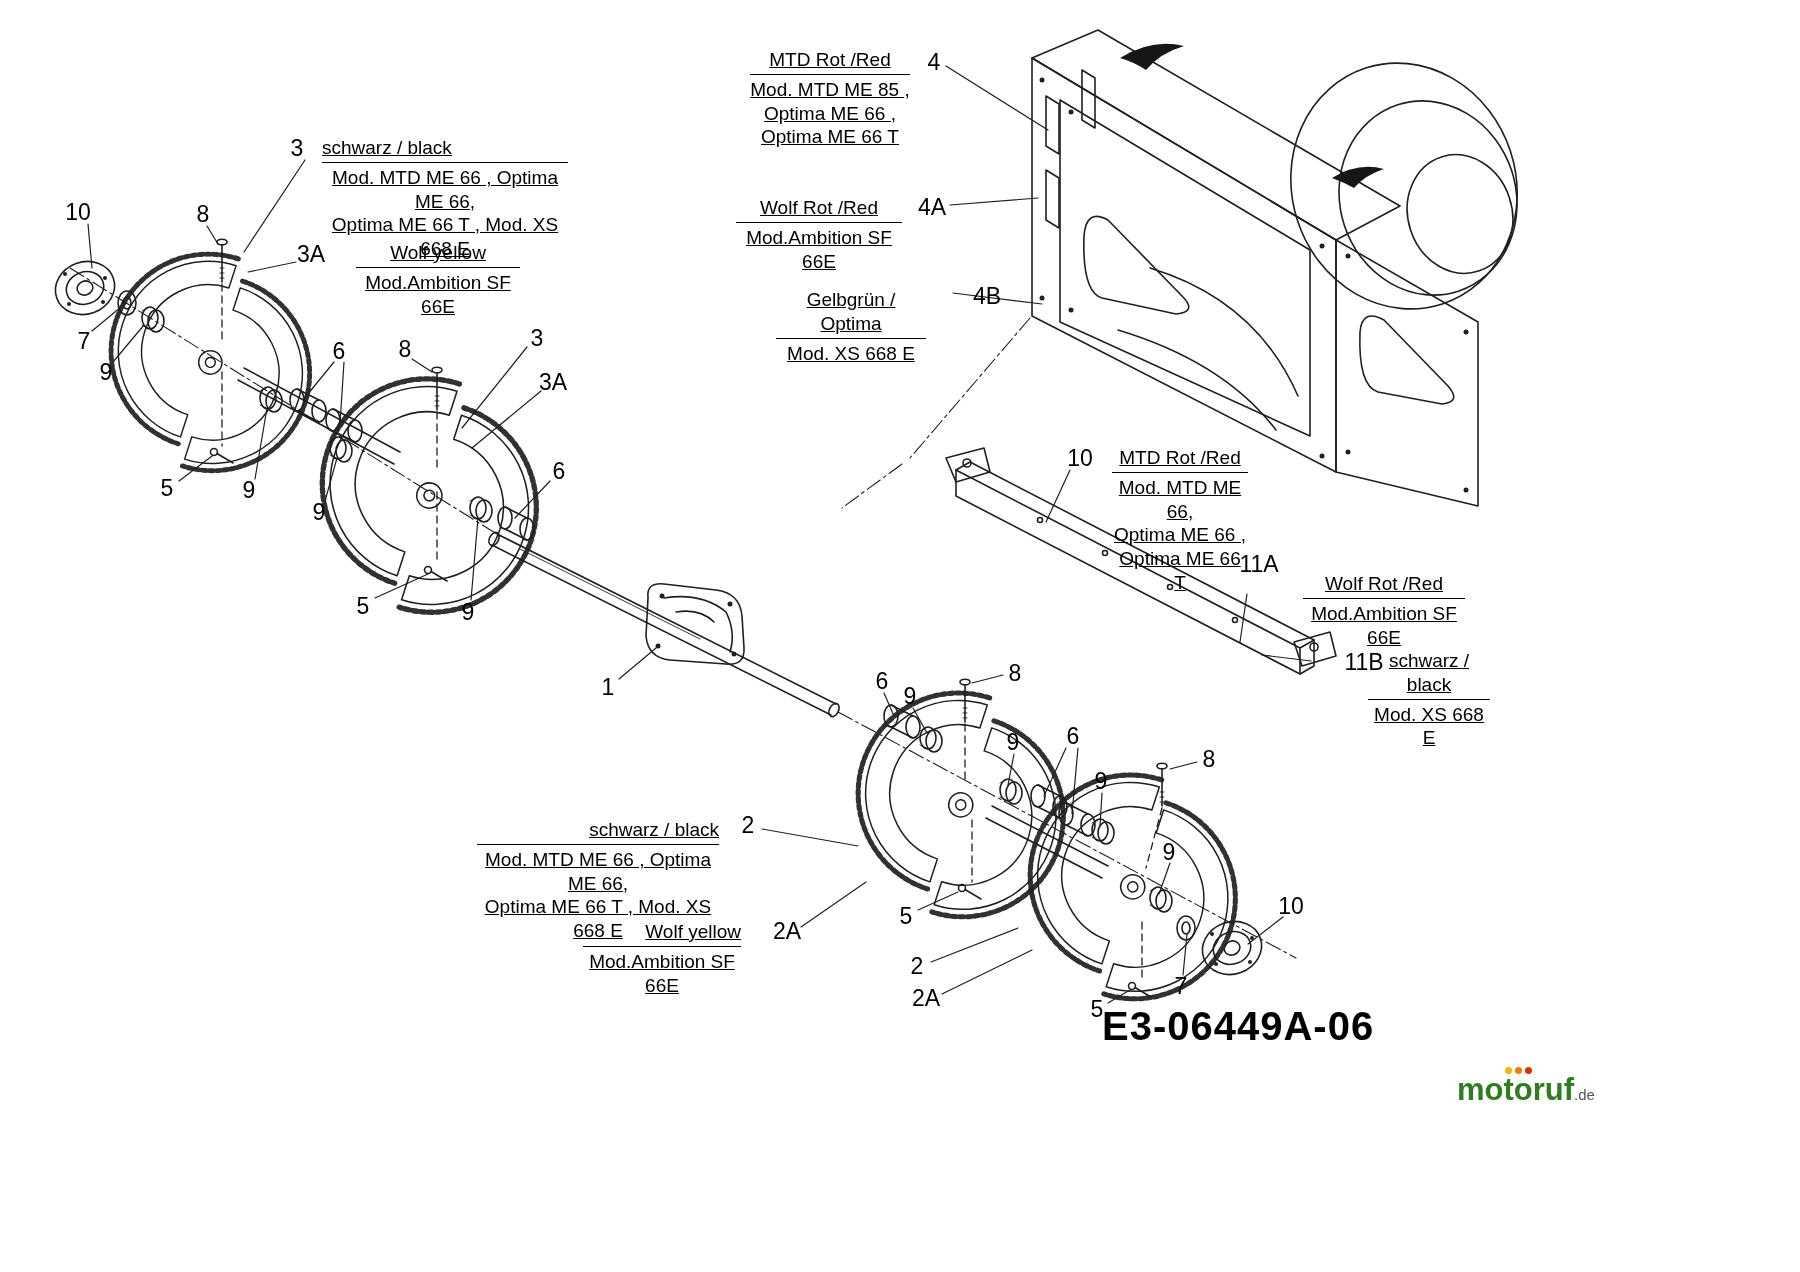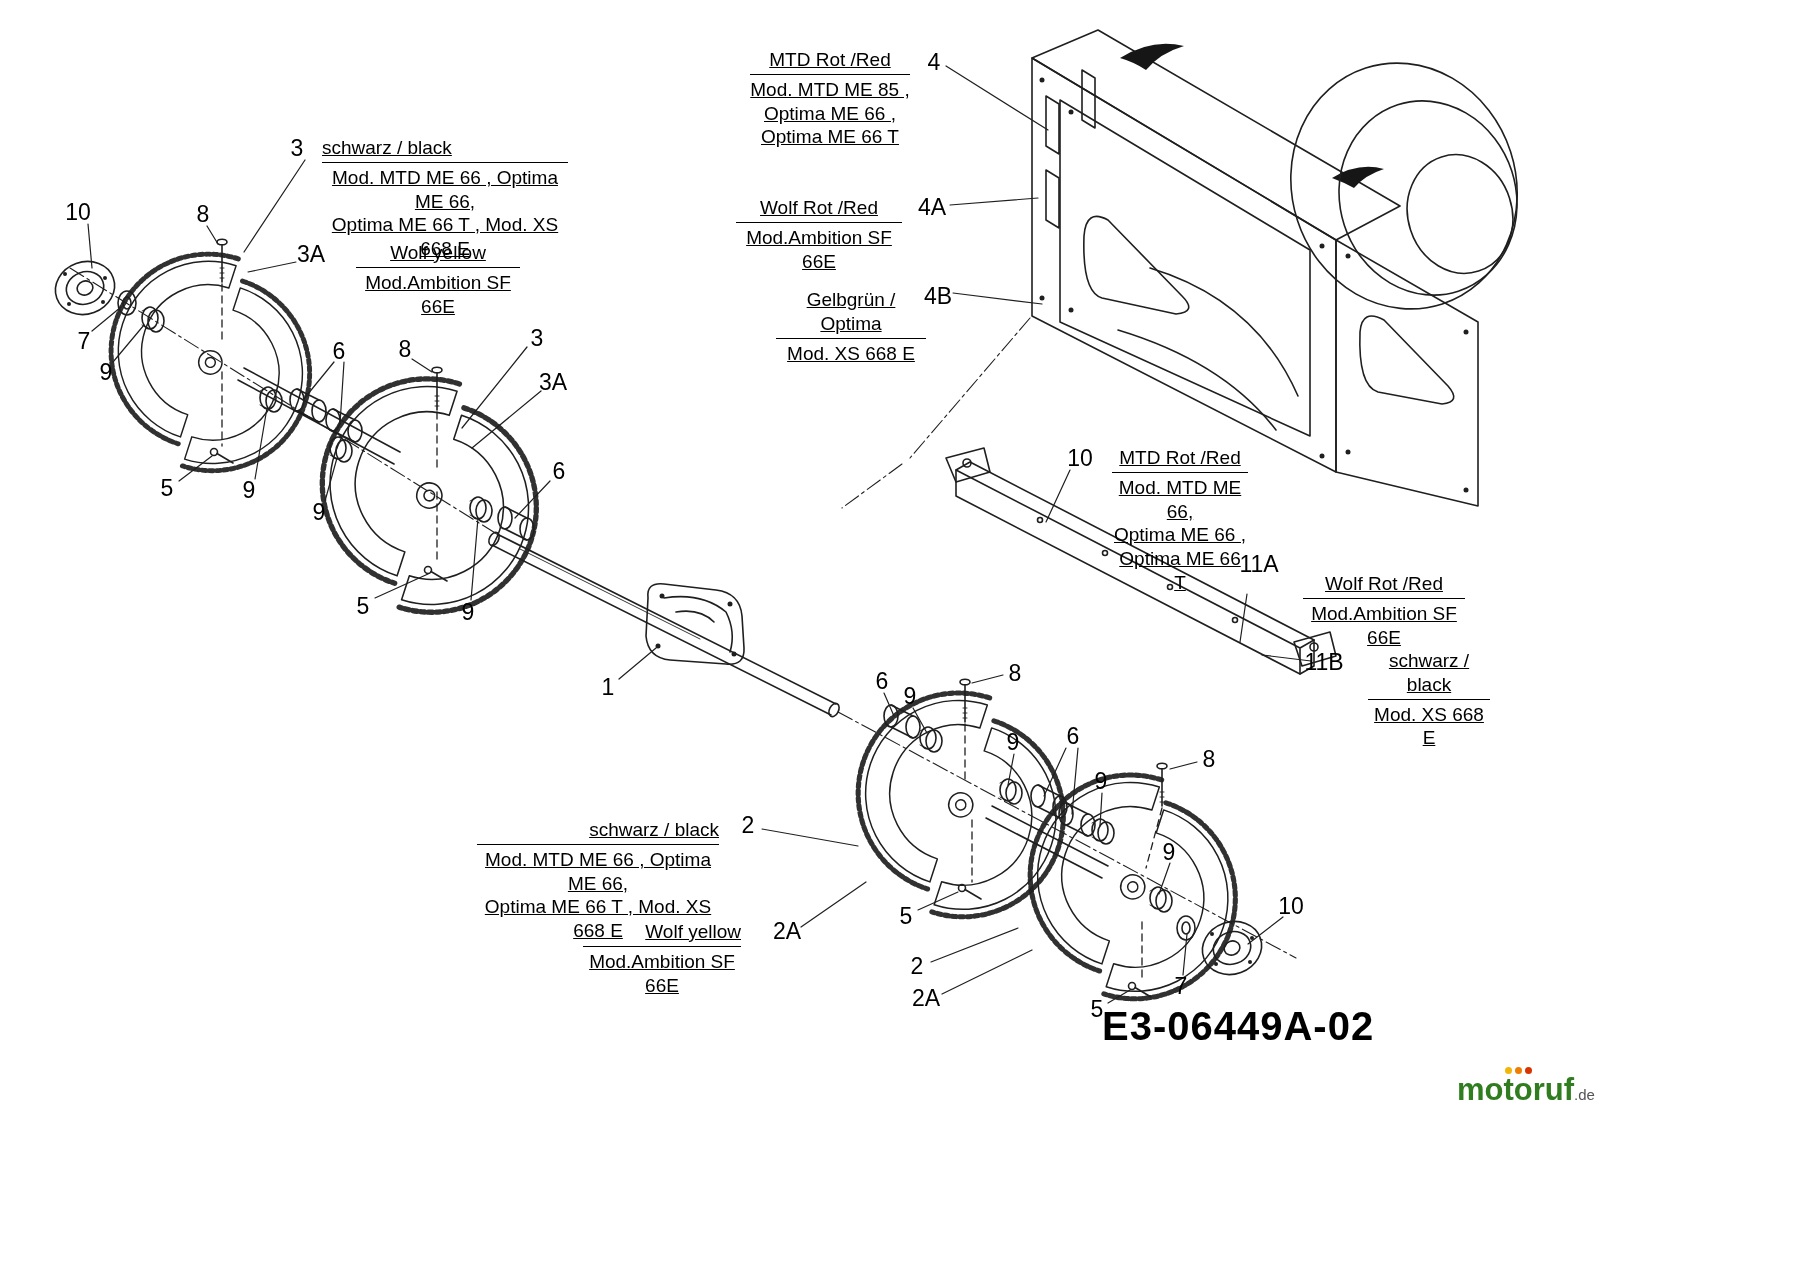--- a/index.html
+++ b/index.html
@@ -206,24 +206,24 @@
   <div class="callout" style="left:553px;top:382px">3A</div>
   <div class="callout" style="left:167px;top:488px">5</div>
   <div class="callout" style="left:249px;top:490px">9</div>
   <div class="callout" style="left:319px;top:512px">9</div>
   <div class="callout" style="left:559px;top:471px">6</div>
   <div class="callout" style="left:363px;top:606px">5</div>
   <div class="callout" style="left:468px;top:612px">9</div>
   <div class="callout" style="left:608px;top:687px">1</div>
   <div class="callout" style="left:934px;top:62px">4</div>
   <div class="callout" style="left:932px;top:207px">4A</div>
-  <div class="callout" style="left:938px;top:296px">4B</div>
+  <div class="callout" style="left:987px;top:296px">4B</div>
   <div class="callout" style="left:1080px;top:458px">10</div>
   <div class="callout" style="left:1259px;top:564px">11A</div>
-  <div class="callout" style="left:1324px;top:662px">11B</div>
+  <div class="callout" style="left:1364px;top:662px">11B</div>
   <div class="callout" style="left:882px;top:681px">6</div>
   <div class="callout" style="left:910px;top:696px">9</div>
   <div class="callout" style="left:1015px;top:673px">8</div>
   <div class="callout" style="left:1013px;top:742px">9</div>
   <div class="callout" style="left:1073px;top:736px">6</div>
   <div class="callout" style="left:1101px;top:781px">9</div>
   <div class="callout" style="left:1209px;top:759px">8</div>
   <div class="callout" style="left:748px;top:825px">2</div>
   <div class="callout" style="left:787px;top:931px">2A</div>
   <div class="callout" style="left:906px;top:916px">5</div>
@@ -274,21 +274,21 @@
   <div class="note tright" style="left:477px;top:818px;width:242px">
     <span class="nt">schwarz / black</span>
     <div class="nl">Mod. MTD ME 66 , Optima ME 66,</div>
     <div class="nl">Optima ME 66 T ,  Mod. XS 668 E</div>
   </div>
   <div class="note tright" style="left:583px;top:920px;width:158px">
     <span class="nt">Wolf yellow</span>
     <div class="nl">Mod.Ambition  SF 66E</div>
   </div>
 
-  <div class="code">E3-06449A-02</div>
+  <div class="code">E3-06449A-06</div>
   <div class="logo">
     <div class="logo-dots">
         <i class="d1"></i>
         <i class="d2"></i>
         <i class="d3"></i>
       </div>
     <span>motoruf</span><span class="tld">.de</span>
   </div>
 
 </div>

